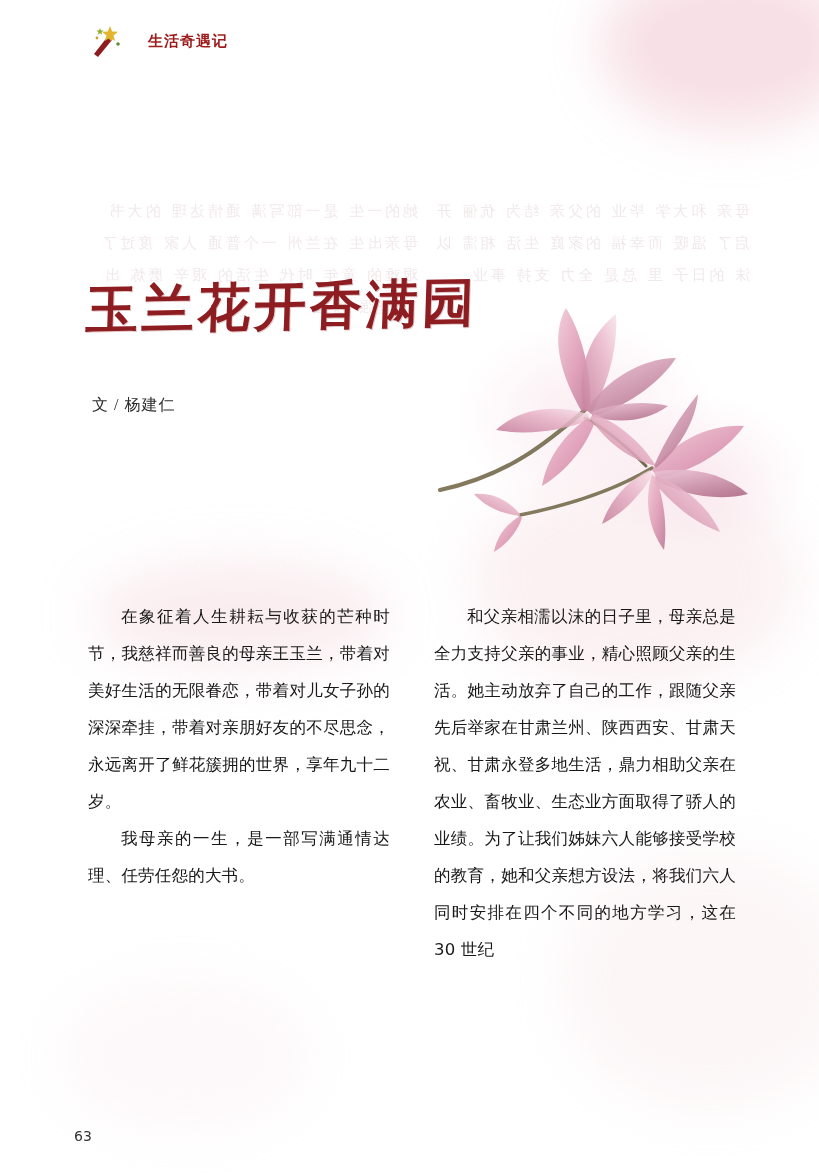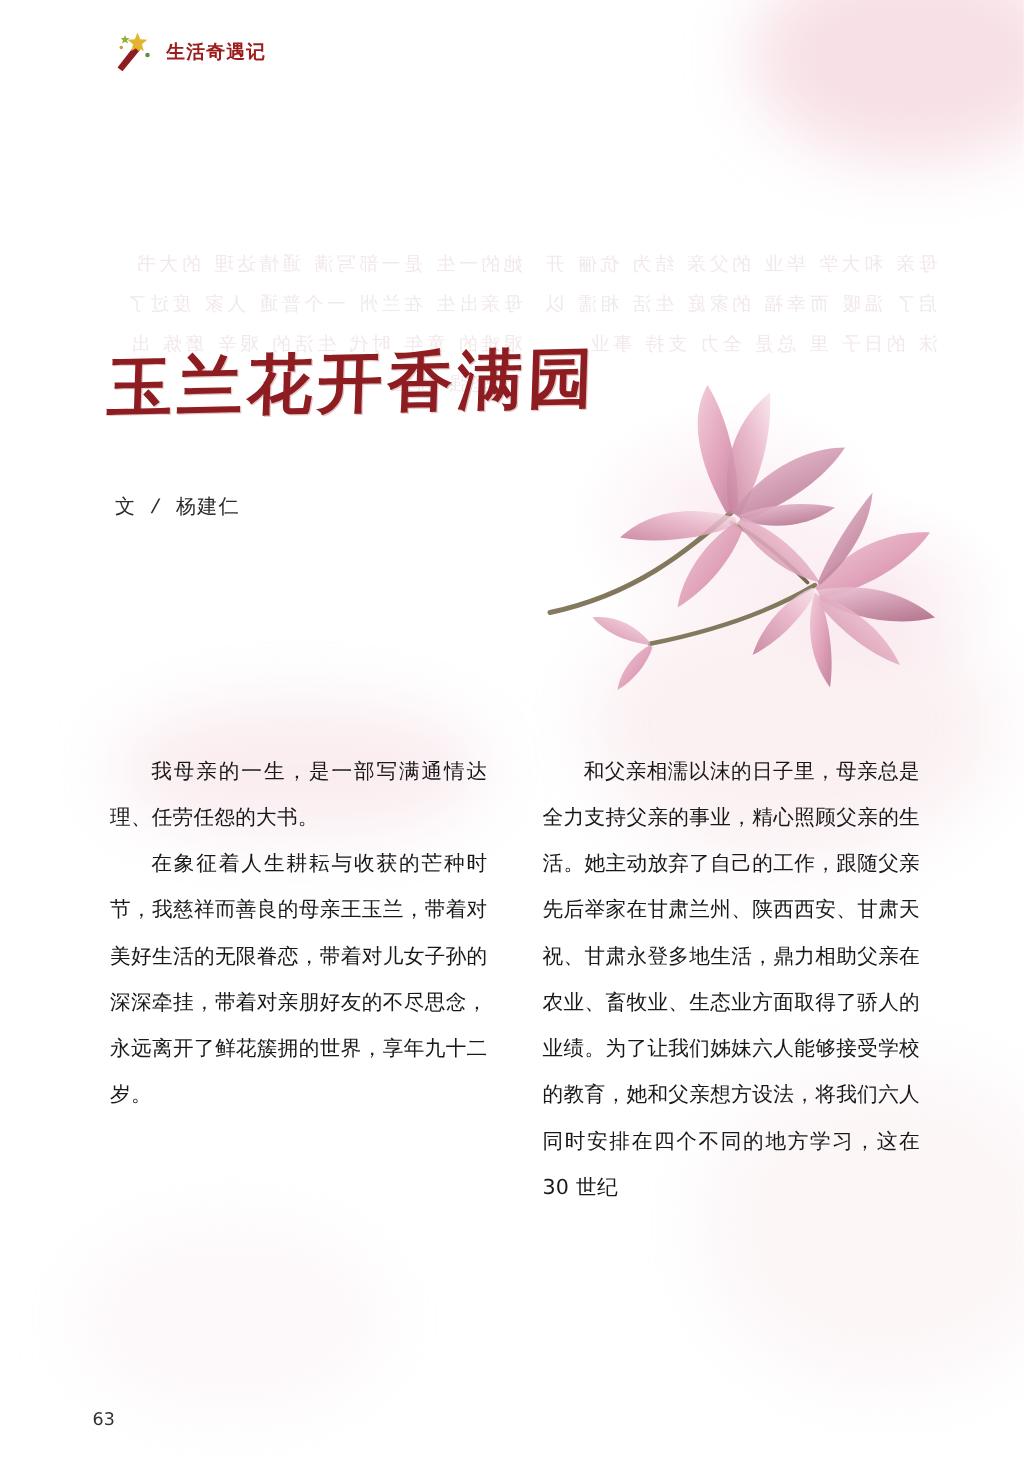--- a/index.html
+++ b/index.html
@@ -48,21 +48,21 @@
   .wash-d { left: 560px; top: 850px;  width: 300px; height: 260px; background: rgba(243, 212, 218, 0.22); }
   .wash-e { left: 60px;  top: 980px;  width: 250px; height: 150px; background: rgba(244, 216, 222, 0.18); }
 
   
   .running-head {
     position: absolute;
     left: 88px;
     top: 24px;
     display: flex;
     align-items: center;
-    gap: 11px;
+    gap: 26px;
     z-index: 3;
   }
   .rh-icon {
     width: 34px;
     height: 34px;
     position: relative;
     display: block;
   }
   .rh-title {
     font-family: "DejaVu Sans", sans-serif;
@@ -86,21 +86,21 @@
     white-space: nowrap;
     transform: skewX(-3deg) rotate(-1.2deg);
     text-shadow: 1px 1px 0 rgba(140, 30, 35, 0.25);
   }
 
   .byline {
     position: absolute;
     left: 92px;
     top: 395px;
     z-index: 4;
-    font-family: Liberation Mono, monospace;
+    font-family: Liberation Serif, serif;
     font-size: 16px;
     color: #2b2b2b;
     letter-spacing: 1px;
   }
 
   
   .illustration {
     position: absolute;
     left: 400px;
     top: 300px;
@@ -225,21 +225,21 @@
     <path d="M120 214 C 108 200, 92 192, 74 194 C 86 208, 104 214, 120 216 Z" fill="url(#pet2)"></path>
     <path d="M120 216 C 106 224, 96 238, 94 252 C 108 244, 118 230, 122 218 Z" fill="url(#pet1)"></path>
   </svg>
 </div>
 
 <div class="headline">玉兰花开香满园</div>
 <div class="byline">文 / 杨建仁</div>
 
 <div class="body-cols">
   <div class="col">
+    <p>在象征着人生耕耘与收获的芒种时节，我慈祥而善良的母亲王玉兰，带着对美好生活的无限眷恋，带着对儿女子孙的深深牵挂，带着对亲朋好友的不尽思念，永远离开了鲜花簇拥的世界，享年九十二岁。</p>
     <p>我母亲的一生，是一部写满通情达理、任劳任怨的大书。</p>
-    <p>在象征着人生耕耘与收获的芒种时节，我慈祥而善良的母亲王玉兰，带着对美好生活的无限眷恋，带着对儿女子孙的深深牵挂，带着对亲朋好友的不尽思念，永远离开了鲜花簇拥的世界，享年九十二岁。</p>
   </div>
   <div class="col">
     <p>和父亲相濡以沫的日子里，母亲总是全力支持父亲的事业，精心照顾父亲的生活。她主动放弃了自己的工作，跟随父亲先后举家在甘肃兰州、陕西西安、甘肃天祝、甘肃永登多地生活，鼎力相助父亲在农业、畜牧业、生态业方面取得了骄人的业绩。为了让我们姊妹六人能够接受学校的教育，她和父亲想方设法，将我们六人同时安排在四个不同的地方学习，这在 30 世纪</p>
   </div>
 </div>
 
 <div class="folio">63</div>
 
 </body></html>

